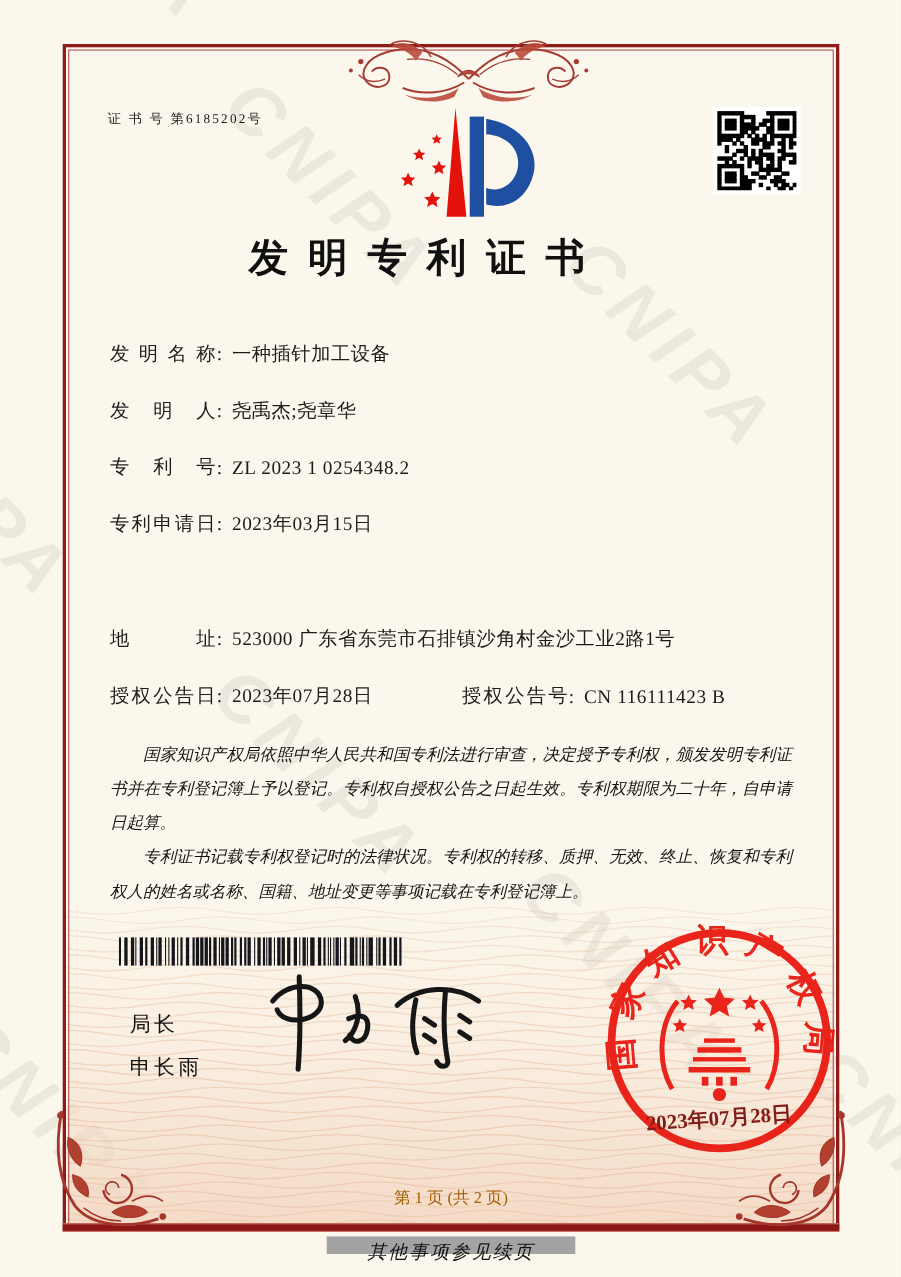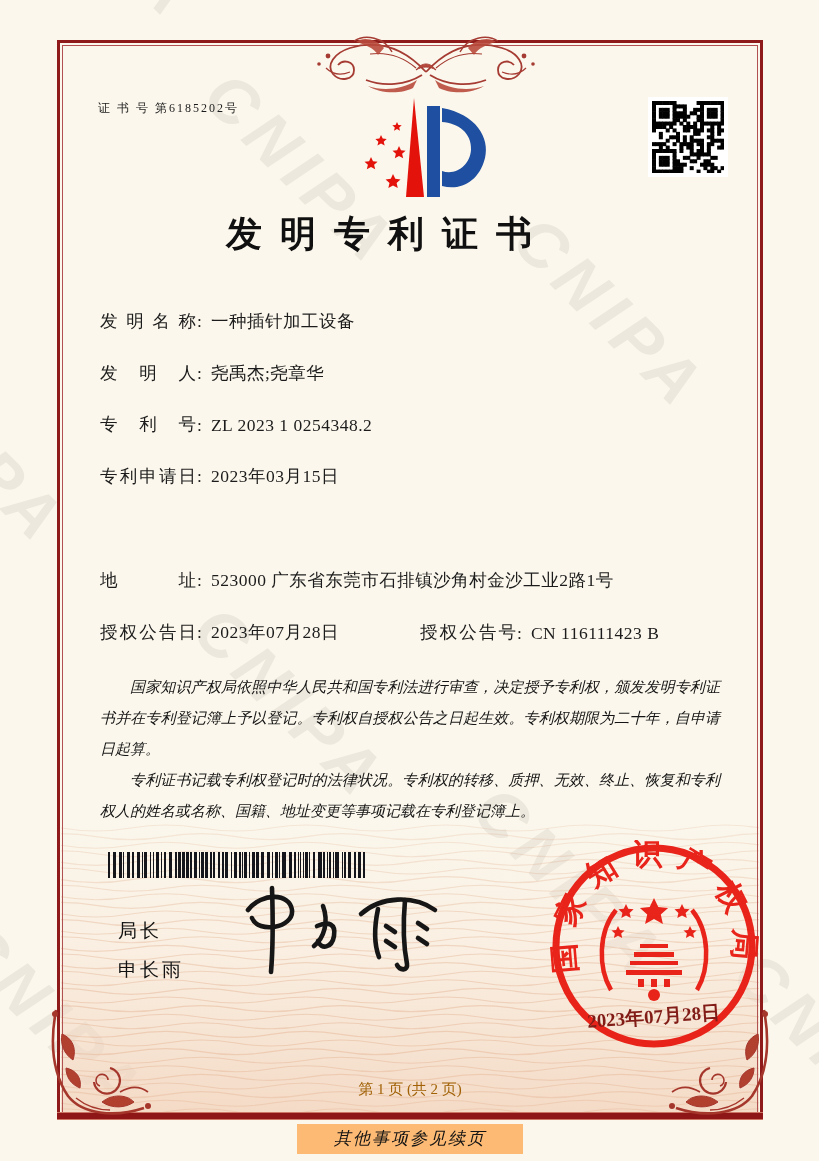--- a/index.html
+++ b/index.html
@@ -44,21 +44,21 @@
   
   .barcode{position:absolute;left:108px;top:852px;z-index:4;}
   .signer{position:absolute;left:118px;top:918px;z-index:4;
     font-family:Liberation Serif, serif;font-size:19px;letter-spacing:3px;color:#111;}
   .signer div{margin-bottom:13px;}
   .sign-svg{position:absolute;left:228px;top:878px;z-index:4;}
   .seal{position:absolute;left:548px;top:840px;z-index:5;}
   
   .page-info{position:absolute;left:57px;top:1080px;width:706px;text-align:center;
     font-size:15px;z-index:4;color:#a16207;}
-  .note-box{position:absolute;left:297px;top:1124px;width:226px;height:30px;background:#fdba74;
+  .note-box{position:absolute;left:297px;top:1124px;width:226px;height:16px;background:#a3a3a3;
     z-index:4;text-align:center;line-height:30px;font-size:17px;font-style:italic;color:#141414;letter-spacing:2px;}
   
   .orn-top{position:absolute;left:300px;top:28px;z-index:3;}
   .orn-bl{position:absolute;left:42px;top:1006px;z-index:3;}
   .orn-br{position:absolute;left:666px;top:1006px;z-index:3;transform:scaleX(-1);}
 </style>
 </head>
 <body>
 
 <div class="page">

